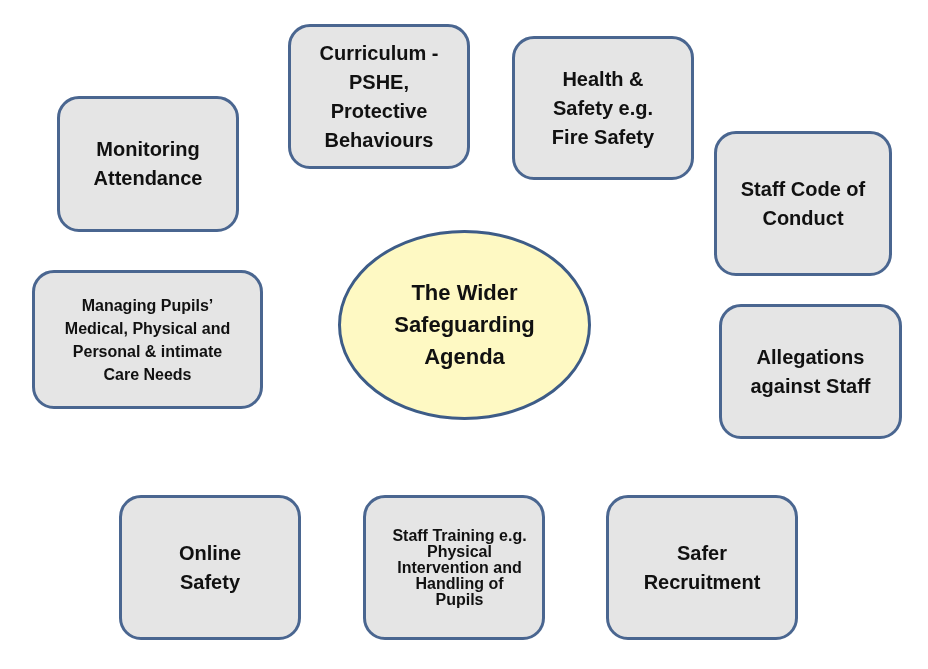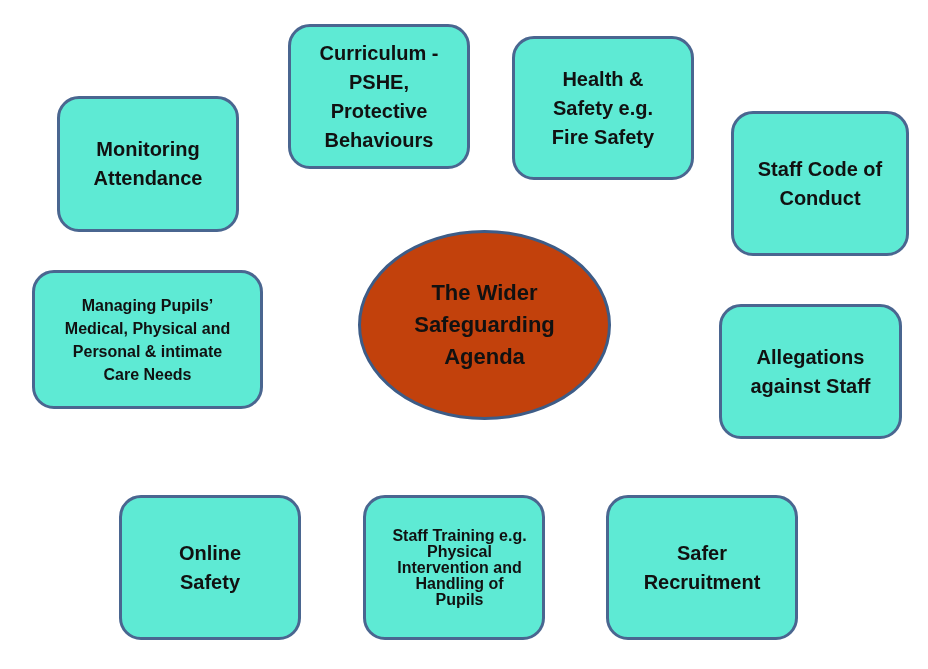--- a/index.html
+++ b/index.html
@@ -1,32 +1,32 @@
 <!DOCTYPE html>
 <html><head>
   <meta charset="utf-8">
   <style>
     html, body { margin: 0; padding: 0; background: #ffffff; }
     body { width: 928px; height: 669px; position: relative; overflow: hidden;
            font-family: "Liberation Sans", "DejaVu Sans", sans-serif; }
     .node {
       position: absolute; box-sizing: border-box;
-      background: #5eead4; border: 3px solid #4a6690; border-radius: 22px;
+      background: #e5e5e5; border: 3px solid #4a6690; border-radius: 22px;
       display: flex; align-items: center; justify-content: center;
       text-align: center; font-weight: bold; color: #111111;
       font-size: 20px; line-height: 29px; padding: 6px 8px;
     }
     .node.small { font-size: 16px; line-height: 23px; }
     .node.xsmall { font-size: 16px; line-height: 16px; padding-left: 19px; }
     .node span { white-space: pre-line; }
     .center {
       position: absolute; box-sizing: border-box;
-      left: 358px; top: 230px; width: 253px; height: 190px;
+      left: 338px; top: 230px; width: 253px; height: 190px;
       border: 3px solid #3d5c87; border-radius: 50%;
-      background: #c2410c;
+      background: #fef9c3;
       display: flex; align-items: center; justify-content: center;
       text-align: center; font-weight: bold; font-size: 22px; line-height: 32px; color: #111111;
     }
     .center span { white-space: pre-line; }
   </style>
 </head>
 <body>
 
 <div>
   <div class="center">
@@ -46,21 +46,21 @@
     <span>Health &amp;
 Safety e.g.
 Fire Safety</span>
   </div>
 
   <div class="node" style="left:57px; top:96px; width:182px; height:136px;">
     <span>Monitoring
 Attendance</span>
   </div>
 
-  <div class="node" style="left:714px; top:111px; width:178px; height:145px;margin-left:17px;">
+  <div class="node" style="left:714px; top:131px; width:178px; height:145px;">
     <span>Staff Code of
 Conduct</span>
   </div>
 
   <div class="node small" style="left:32px; top:270px; width:231px; height:139px;">
     <span>Managing Pupils’
 Medical,  Physical and
 Personal &amp; intimate
 Care Needs</span>
   </div>

